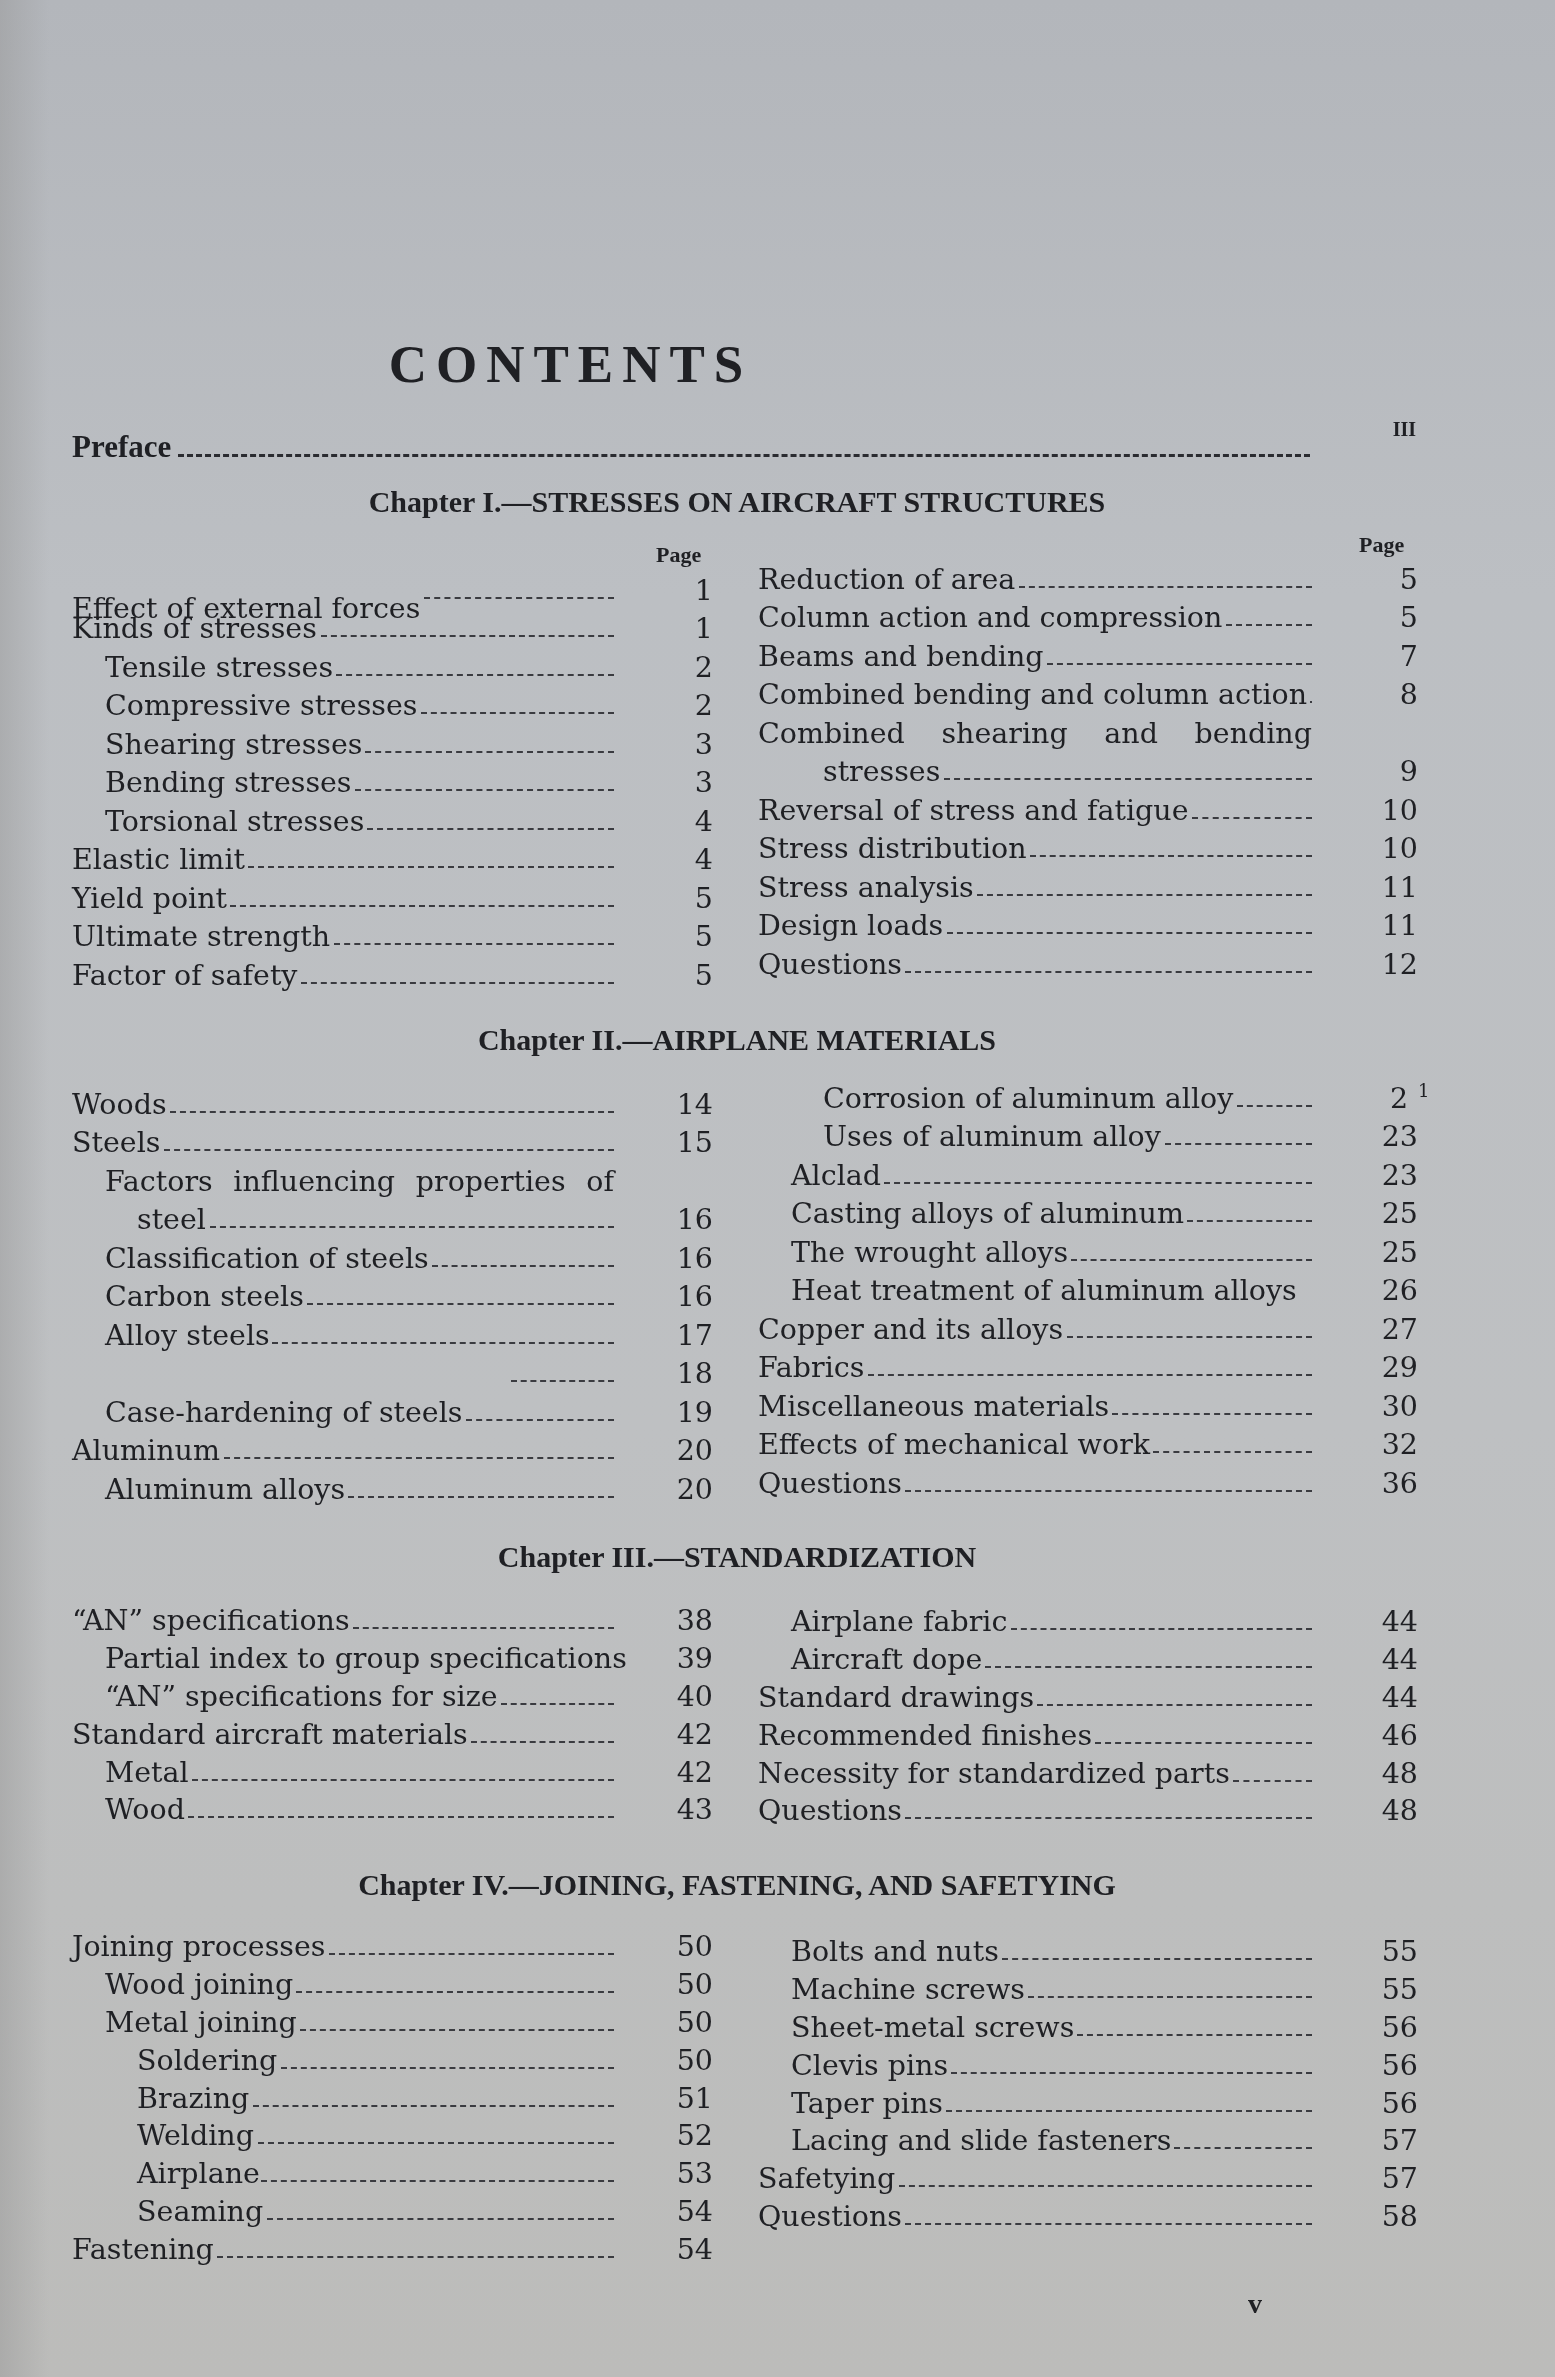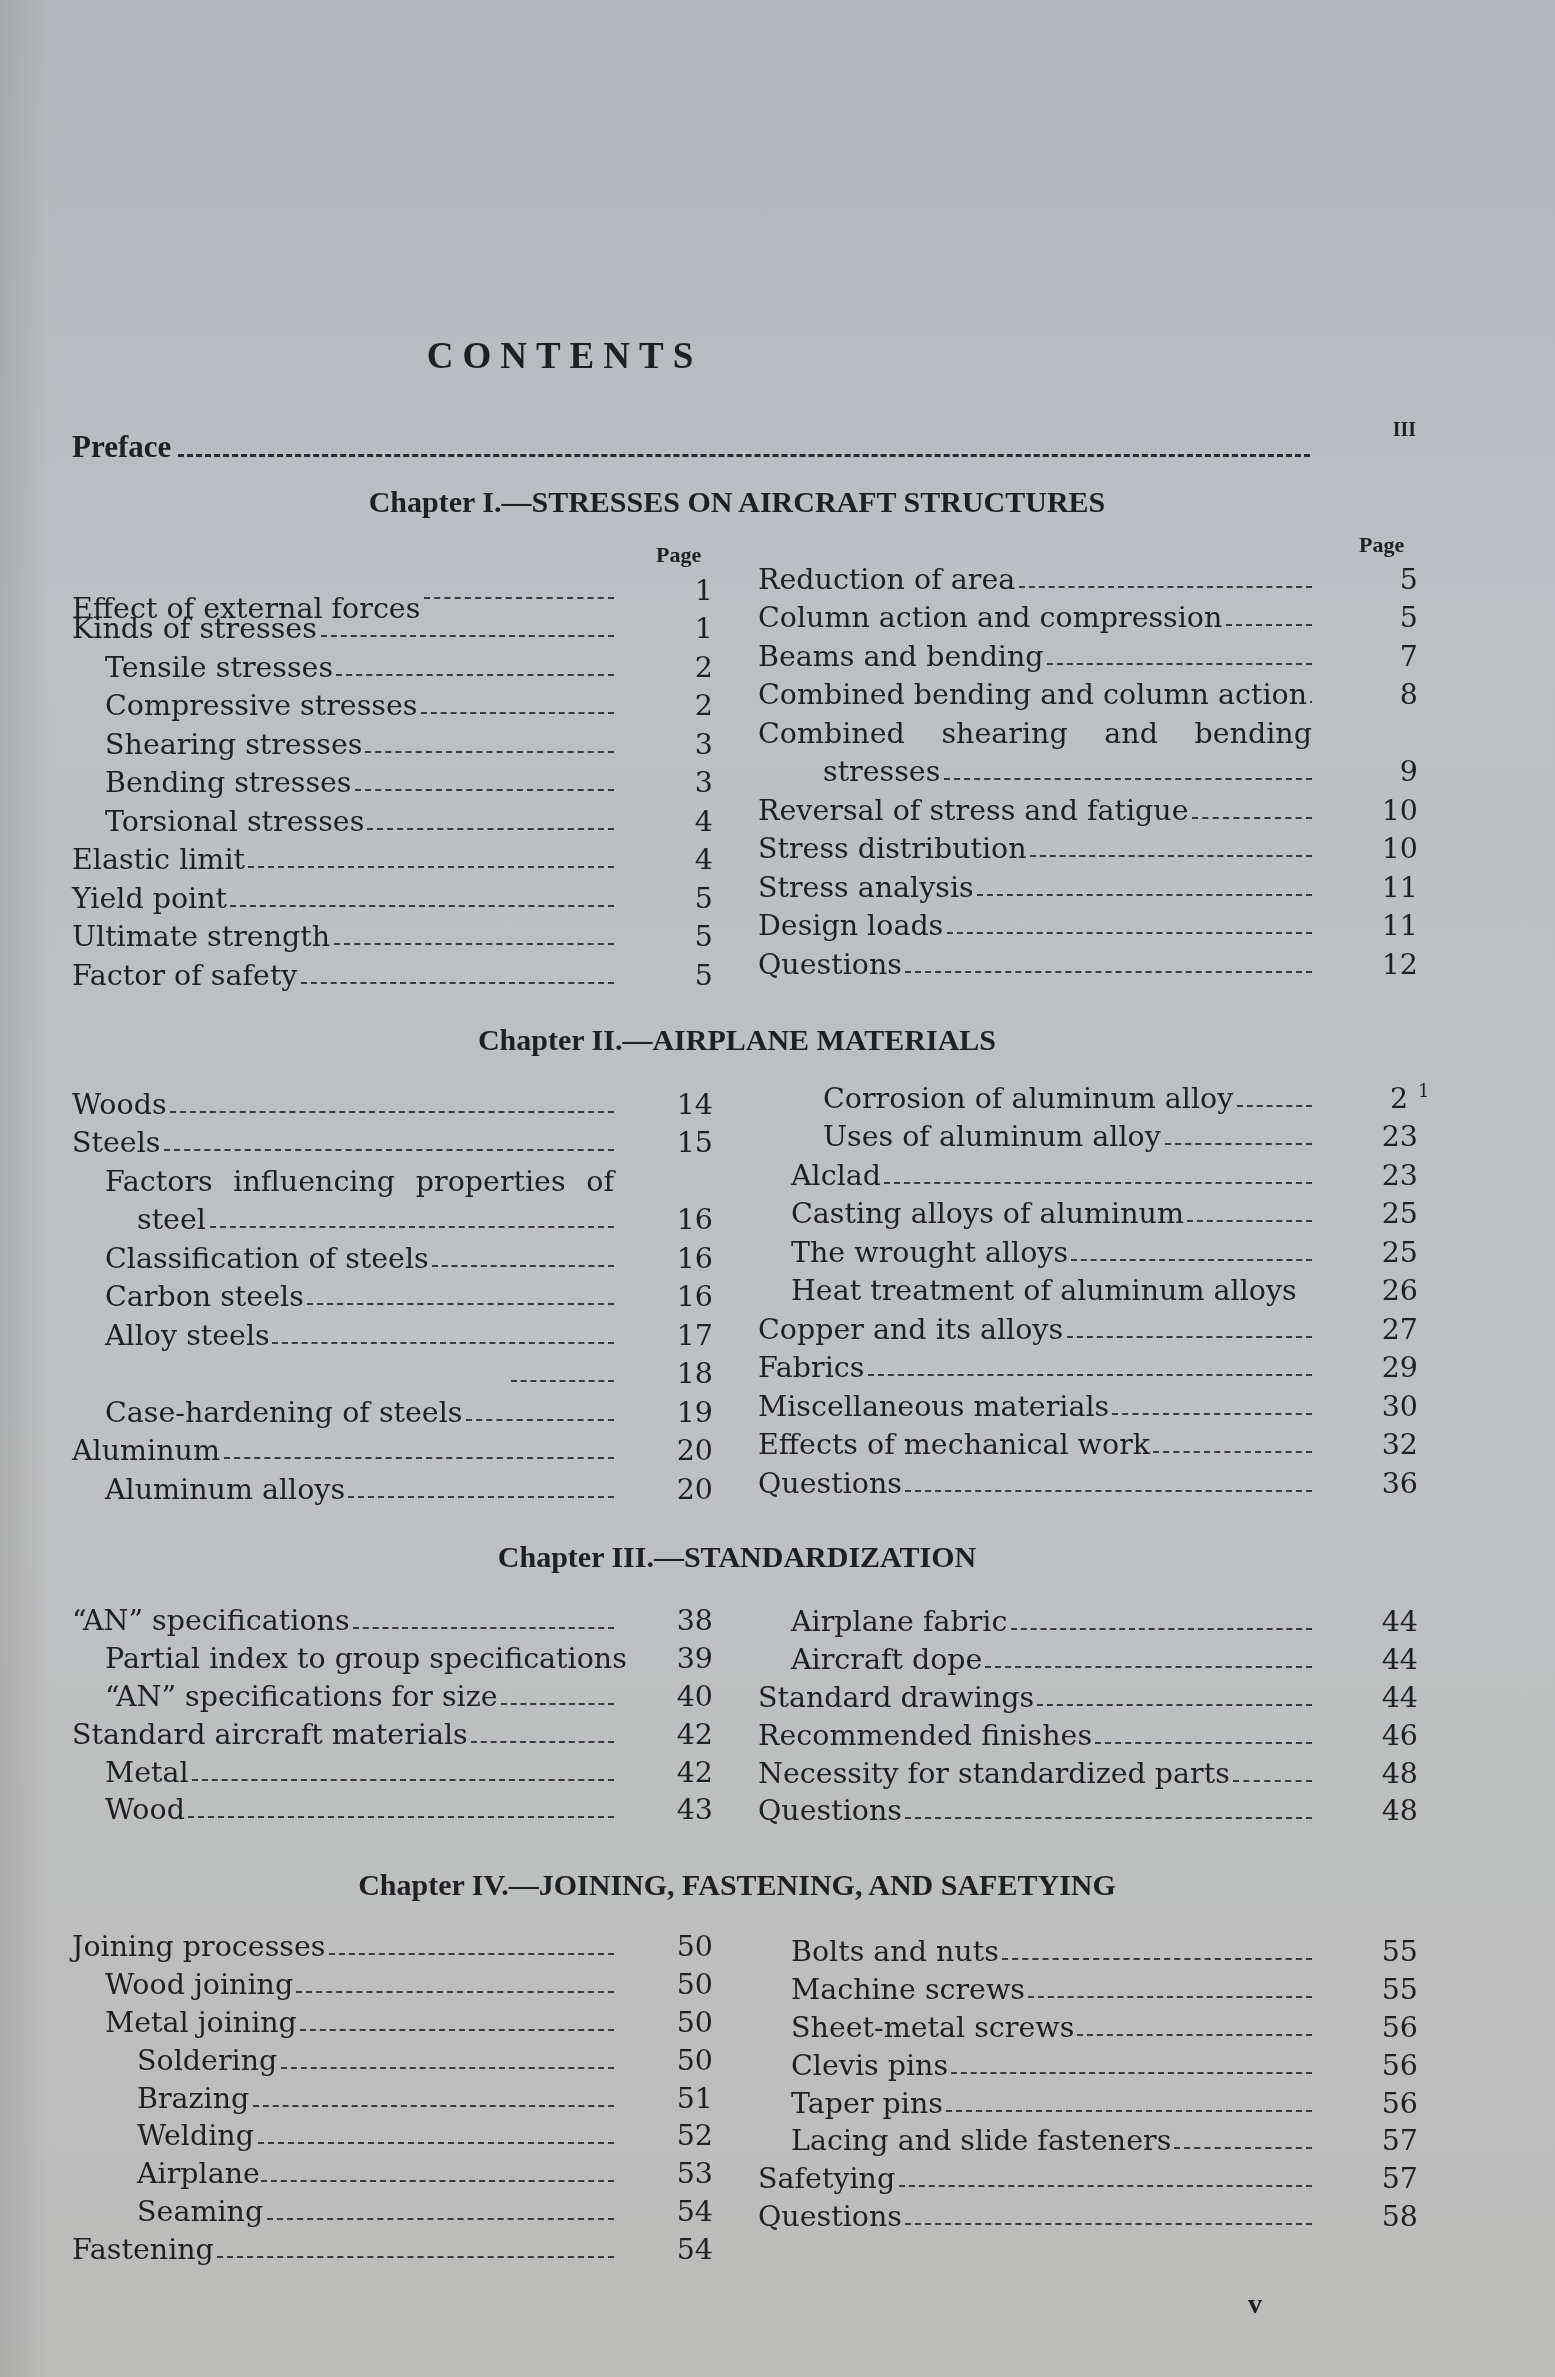--- a/index.html
+++ b/index.html
@@ -7,22 +7,22 @@
     width:1555px; height:2377px; position:relative; overflow:hidden;
     background: linear-gradient(180deg,#b3b6bb 0%, #bcbfc3 25%, #bec0c2 60%, #bcbcba 100%);
     font-family: "DejaVu Serif", "Liberation Serif", serif;
     color:#1f2024;
   }
   .page-shade {
     position:absolute; left:0; top:0; width:49px; height:100%;
     background: linear-gradient(90deg, rgba(150,150,150,0.45), rgba(150,150,150,0));
   }
   .title {
-    position:absolute; top:334px; left:0; width:1251px; text-align:center;
-    font-family:"Liberation Serif", serif; font-weight:bold; font-size:37px;
+    position:absolute; top:334px; left:6px; width:1251px; text-align:center;
+    font-family:"Liberation Serif", serif; font-weight:bold; font-size:53px;
     letter-spacing:9px; padding-left:0px;
   }
   .title span { margin-left:-122px; display:inline-block; }
   .preface {
     position:absolute; top:424px; left:72px; width:1344px; height:41px;
   }
   .preface .lbl { font-family:"Liberation Serif", serif; font-weight:bold; font-size:31px; position:absolute; left:0; bottom:0; background:transparent; }
   .preface .dots { position:absolute; left:106px; right:106px; bottom:8.1px; border-bottom:3.3px dashed #2a2b30; }
   .preface .pg { position:absolute; right:0; top:-6.5px; font-family:"Liberation Serif", serif; font-size:20px; font-weight:bold; }
 

